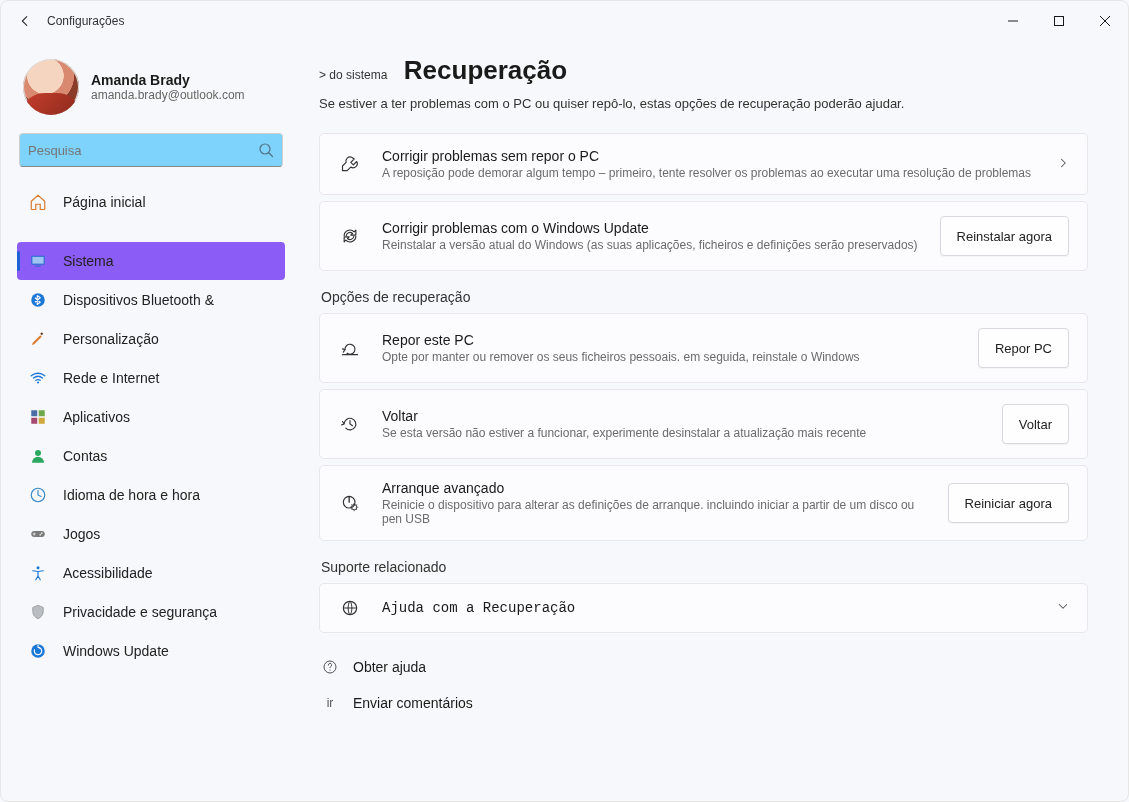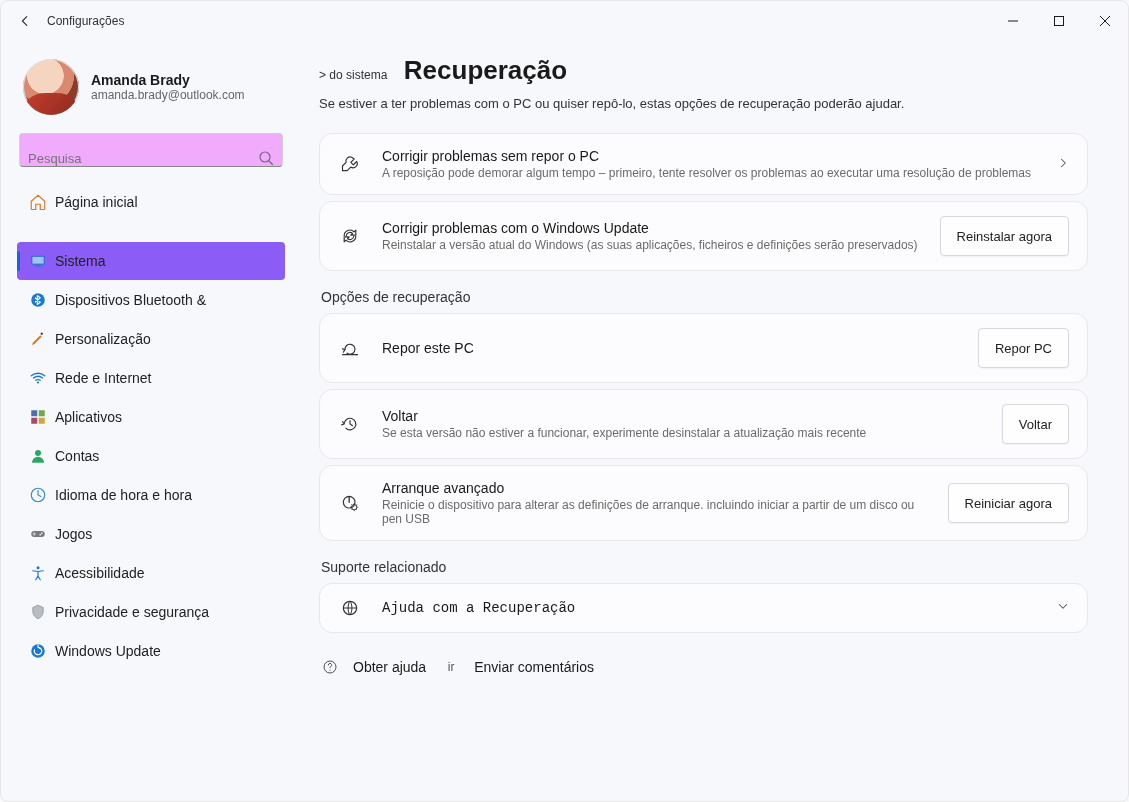--- a/index.html
+++ b/index.html
@@ -41,76 +41,76 @@
   }
   .avatar::after{
     content:""; position:absolute; inset:auto 0 0 0; height:40%;
     background: linear-gradient(135deg,#c73e2d,#8b2a1d);
     border-top-left-radius: 40% 80%;
     border-top-right-radius: 40% 80%;
   }
   .profile .name { font-size:14px; font-weight:600; }
   .profile .email { font-size:12px; color:#666; }
   .searchbox {
-    display:flex; align-items:flex-end;
+    display:flex; align-items:center;
     height:34px;
     border:1px solid #d0d0d0;
     border-bottom:1px solid #888;
     border-radius:4px;
-    background:#f0abfc;
+    background:#7dd3fc;
     padding:0 8px;
     margin: 0 2px 14px 2px;
   }
   .searchbox input {
     border:none; outline:none; background:transparent; flex:1;
     font-size:13px; color:#555;
   }
   .searchbox svg { opacity:.6; }
   .nav { display:flex; flex-direction:column; gap:1px; }
   .nav-item {
-    display:flex; align-items:center; gap:8px;
+    display:flex; align-items:center; gap:16px;
     height:38px; padding:0 10px 0 12px;
     border-radius:4px; cursor:pointer;
     font-size:14px; color:#222;
     position:relative;
   }
   .nav-item.active { background:#8b5cf6;margin-top:20px; }
   .nav-item.active::before {
     content:""; position:absolute; left:0; top:9px; bottom:9px; width:3px;
     background:#1e62d5; border-radius:2px;
   }
   .nav-ico { width:18px; height:18px; display:flex; align-items:center; justify-content:center; }
   .nav-ico svg { width:18px; height:18px; }
   .content { flex:1; padding: 14px 40px 30px 18px; overflow:auto; }
   .breadcrumb { font-size:12px; color:#333; display:inline; }
   .page-title { font-size:26px; font-weight:600; display:inline; margin-left:12px; }
   .subtitle { font-size:13px; color:#333; margin-top:10px; margin-bottom:22px; }
   .card {
     background:#fcfcfe;
     border:1px solid #e8e8ec;
-    border-radius:13px;
+    border-radius:5px;
     padding:14px 18px 14px 16px;
     display:flex; align-items:center; gap:18px;
     margin-bottom:6px;
   }
   .card .ico { width:28px; display:flex; justify-content:center; align-items:center; }
   .card .ico svg { width:20px; height:20px; stroke:#333; }
   .card .txt { flex:1; min-width:0; }
   .card .txt .ct { font-size:14px; color:#1a1a1a; }
   .card .txt .cd { font-size:12px; color:#6b6b6b; margin-top:2px; }
   .card .act button {
     height:40px; padding:0 16px;
     background:#fefeff; border:1px solid #d7d7dd; border-radius:4px;
     font-size:13px; cursor:pointer; color:#222;
     box-shadow: 0 1px 1px rgba(0,0,0,.04);
   }
   .chev { color:#555; }
   .section-h { font-size:14px; color:#333; margin:18px 0 8px 2px; font-weight:400; }
   .expand-card { cursor:pointer;font-family:Liberation Mono, monospace; }
-  .footer-links { margin-top:22px; display:flex; flex-direction:row; gap:12px; }
+  .footer-links { margin-top:22px; display:flex; flex-direction:column; gap:12px; }
   .footer-link { display:flex; align-items:center; gap:14px; font-size:14px; cursor:pointer; padding:4px 2px;}
   .footer-link .li { width:18px; display:flex; align-items:center; justify-content:center; color:#444;}
 </style>
 </head>
 <body>
 
 <div class="titlebar">
   <div class="back">
     <svg width="14" height="14" viewBox="0 0 16 16">
         <path d="M10 3 5 8l5 5" fill="none" stroke="#333" stroke-width="1.3" stroke-linecap="round" stroke-linejoin="round"></path>
@@ -312,20 +312,21 @@
     <div class="card">
       <div class="ico">
         <svg viewBox="0 0 24 24">
             <path d="M6 14a6 6 0 1 1 2 4" fill="none" stroke="#333" stroke-width="1.4"></path>
             <path d="M6 14l-2 3m2-3l-3-1" stroke="#333" stroke-width="1.4" stroke-linecap="round"></path>
             <path d="M3 20h18" stroke="#333" stroke-width="1.4" stroke-linecap="round"></path>
           </svg>
       </div>
       <div class="txt">
         <div class="ct">Repor este PC</div>
+        <div class="cd">Opte por manter ou remover os seus ficheiros pessoais. em seguida, reinstale o Windows</div>
       </div>
       <div class="act"><button>Repor PC</button></div>
     </div>
 
     <div class="card">
       <div class="ico">
         <svg viewBox="0 0 24 24">
             <path d="M5 12a7 7 0 1 1 2 5M5 12l-2-3m2 3l-3 1" fill="none" stroke="#333" stroke-width="1.4" stroke-linecap="round"></path>
             <path d="M12 8v4l3 2" fill="none" stroke="#333" stroke-width="1.4" stroke-linecap="round"></path>
           </svg>

